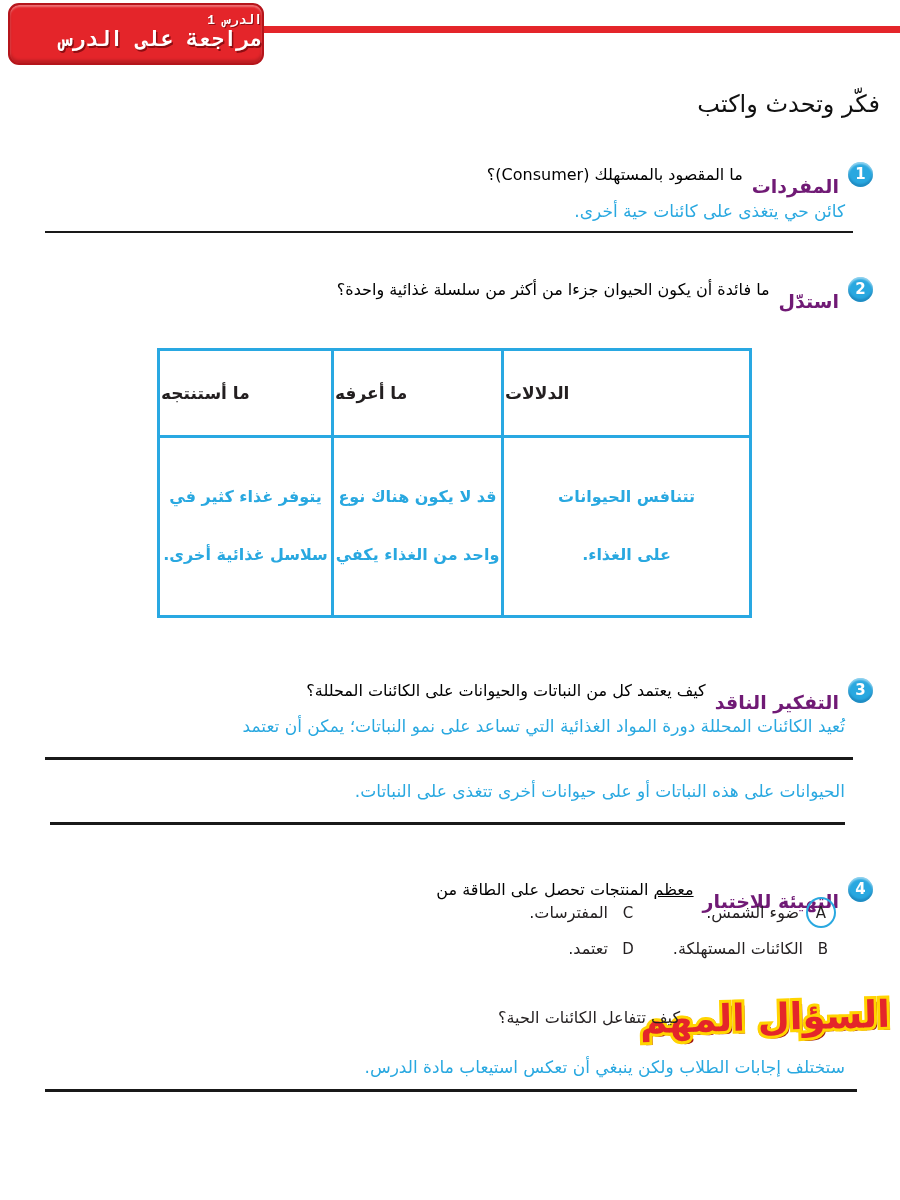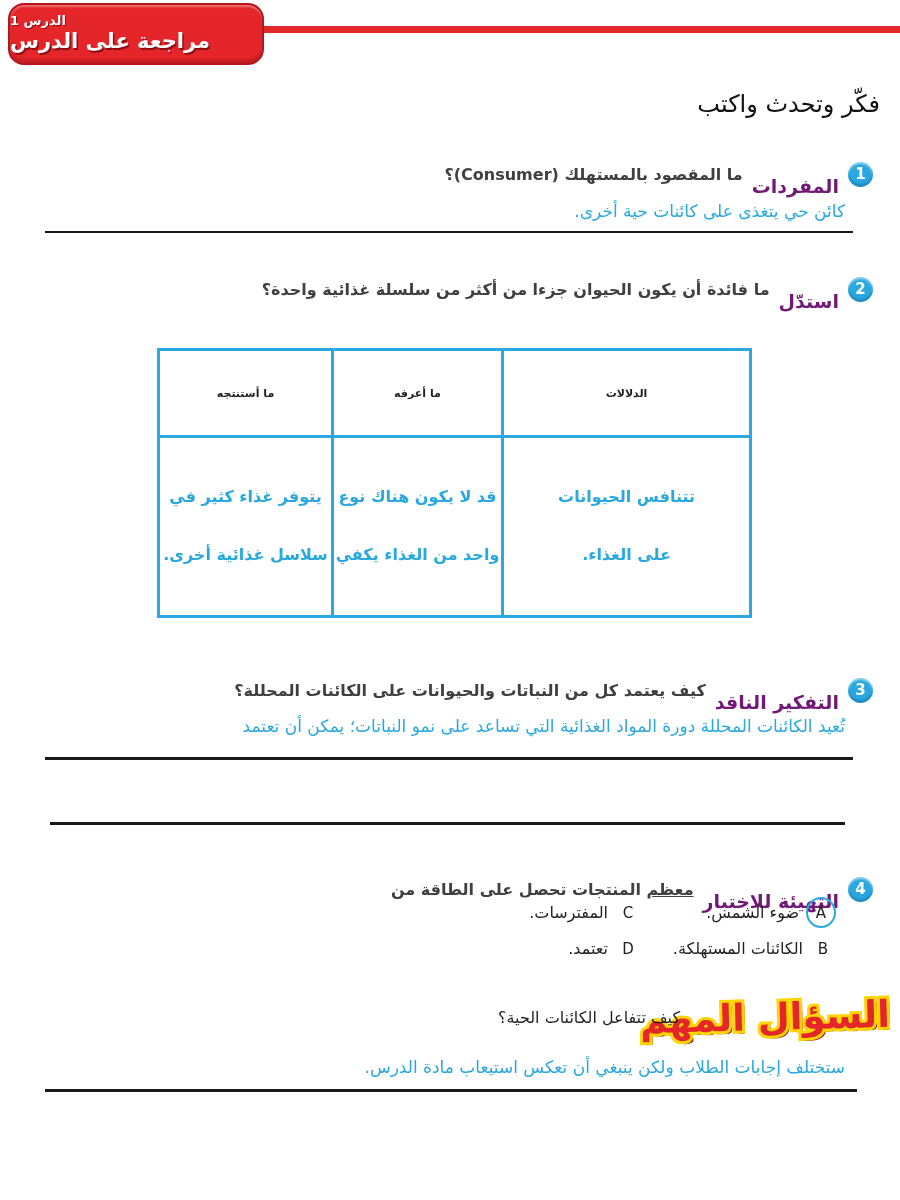--- a/index.html
+++ b/index.html
@@ -7,52 +7,52 @@
     width:900px;height:1200px;background:#ffffff;
     font-family:"DejaVu Sans",sans-serif;color:#231f20;
     position:relative;overflow:hidden;direction:rtl;
   }
   .page{position:absolute;inset:0;background:#fff;}
 
   
   .red-rule{position:absolute;top:26px;left:120px;right:0;height:7px;background:#e4252a;}
   .lesson-badge{
     position:absolute;top:3px;left:8px;width:252px;height:58px;
-    background:#e4252a;border:2px solid #b5151b;border-radius:16px;
+    background:#e4252a;border:2px solid #b5151b;border-radius:11px;
     box-shadow:inset 0 2px 2px rgba(255,255,255,.35), inset 0 -3px 3px rgba(0,0,0,.18);
-    display:flex;flex-direction:column;align-items:flex-end;justify-content:center;
-    color:#fff;line-height:1.15;z-index:2;
+    display:flex;flex-direction:column;align-items:flex-start;justify-content:center;
+    color:#fff;line-height:1.15;z-index:2;font-family:Liberation Mono, monospace;
   }
   .lesson-tag{font-size:13px;font-weight:bold;text-shadow:1px 1px 0 #8c0d12;}
   .lesson-review-title{font-size:21px;font-weight:bold;text-shadow:1.5px 1.5px 0 #8c0d12;}
 
   
   .section-title{position:absolute;top:90px;right:20px;font-size:24px;font-weight:normal;color:#111;}
 
   
   .q-row{position:absolute;display:flex;align-items:center;gap:9px;direction:rtl;white-space:nowrap;}
   .q-num{
     width:25px;height:25px;border-radius:50%;background:#29a8e0;color:#fff;
     font-weight:bold;font-size:15px;display:flex;align-items:center;justify-content:center;
     flex:none;box-shadow:inset 0 -3px 2px rgba(0,60,110,.25), inset 0 2px 2px rgba(255,255,255,.5);
   }
   .q-label{color:#701a75;font-weight:bold;font-size:19px;margin-top:24px;}
-  .q-text{color:#404040;font-size:16px;font-weight:bold;}
+  .q-text{color:#000000;font-size:16px;}
   .u{text-decoration:underline;}
 
   .answer{position:absolute;color:#29a8e0;font-weight:normal;font-size:17px;direction:rtl;white-space:nowrap;}
   .wline{position:absolute;height:3px;background:#191919;}
 
   
   .review-table{
     position:absolute;top:348px;right:148px;width:592px;height:270px;
     border-collapse:collapse;table-layout:fixed;direction:rtl;background:#fff;
   }
   .review-table th,.review-table td{border:3px solid #29a8e2;}
-  .review-table th{height:82px;font-size:11px;font-weight:bold;color:#231f20;text-align:center;vertical-align:middle;}
+  .review-table th{height:82px;font-size:17px;font-weight:bold;color:#231f20;text-align:left;vertical-align:middle;}
   .review-table td{
     font-size:16px;color:#29a8e0;font-weight:bold;text-align:center;vertical-align:top;
     padding-top:30px;line-height:58px;white-space:pre-line;
   }
 
   
   .options{
     position:absolute;top:897px;right:64px;width:345px;direction:rtl;
     display:grid;grid-template-columns:195px 150px;row-gap:7px;font-size:16px;color:#231f20;
   }
@@ -123,20 +123,21 @@
   </tbody>
     </table>
 
   <div class="q-row" style="top:667px;right:27px;">
     <span class="q-num">3</span>
     <span class="q-label">التفكير الناقد</span>
     <span class="q-text">كيف يعتمد كل من النباتات والحيوانات على الكائنات المحللة؟</span>
   </div>
   <div class="answer" style="top:716px;right:55px;">تُعيد الكائنات المحللة دورة المواد الغذائية التي تساعد على نمو النباتات؛ يمكن أن تعتمد</div>
   <div class="wline" style="top:757px;left:45px;width:808px;"></div>
+  <div class="answer" style="top:781px;right:55px;">الحيوانات على هذه النباتات أو على حيوانات أخرى تتغذى على النباتات.</div>
   <div class="wline" style="top:822px;left:50px;width:795px;"></div>
 
   <div class="q-row" style="top:866px;right:27px;">
     <span class="q-num">4</span>
     <span class="q-label">التهيئة للاختبار</span>
     <span class="q-text"><span class="u">معظم</span> <span>المنتجات تحصل على الطاقة من</span></span>
   </div>
 
   <div class="options">
     <div class="opt">

